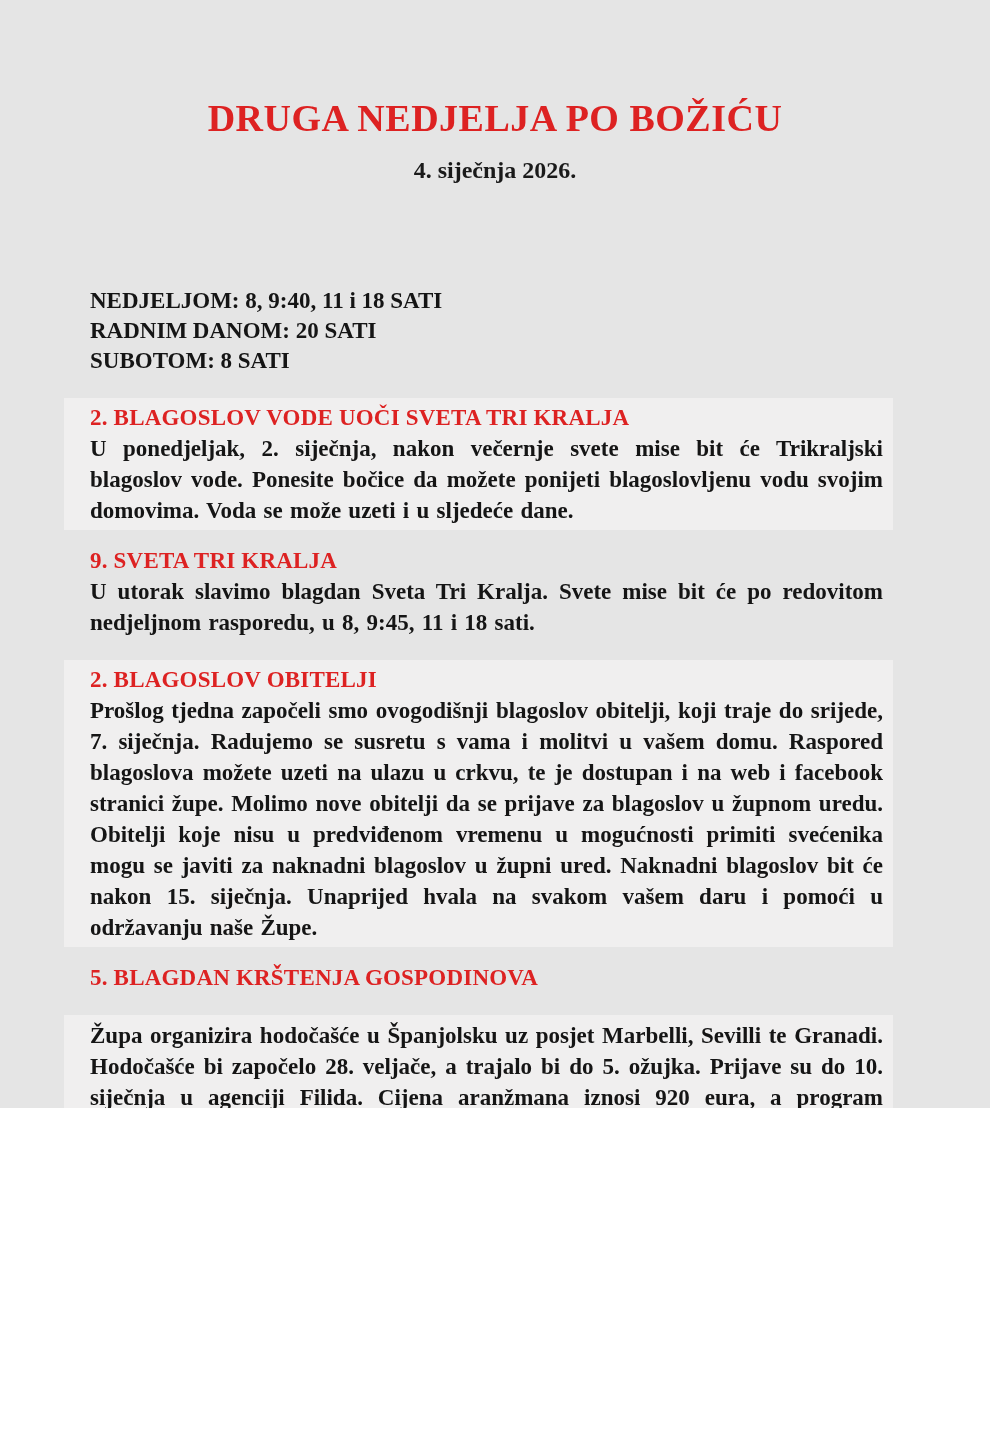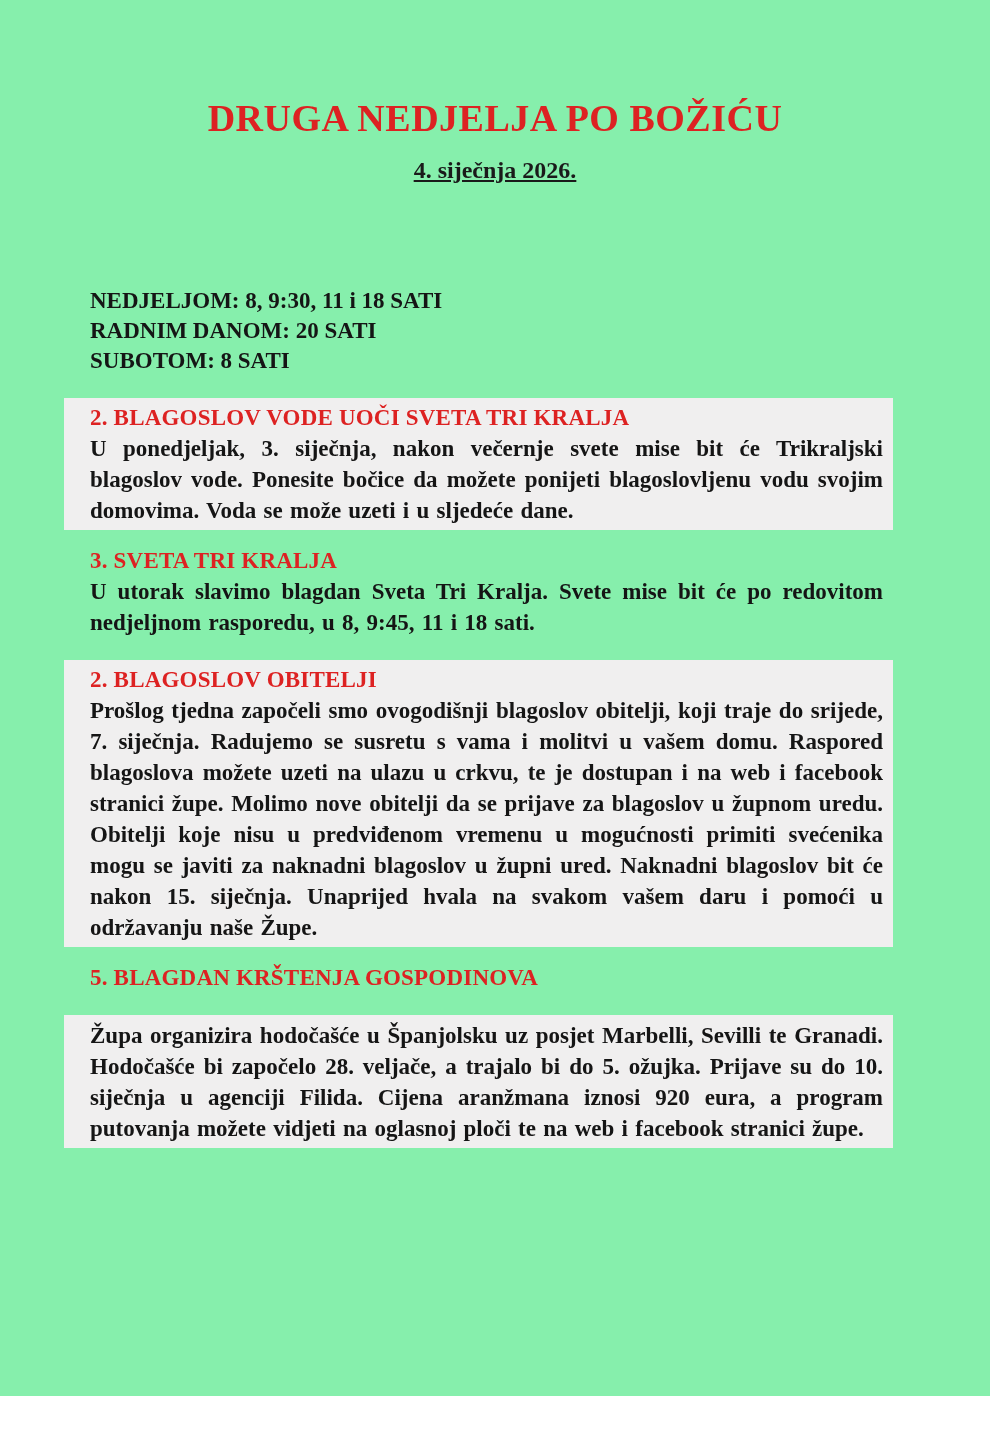--- a/index.html
+++ b/index.html
@@ -1,41 +1,40 @@
 <!DOCTYPE html>
 <html><head>
 <meta charset="utf-8">
 <style>
   * { margin: 0; padding: 0; box-sizing: border-box; }
   html, body { background: #ffffff; }
   .page {
     position: relative;
     width: 990px;
-    height: 1396px;
-    background: #86efac;
+    height: 1108px;
+    background: #e5e5e5;
     font-family: "Liberation Serif", "DejaVu Serif", serif;
     font-weight: 700;
     color: #151515;
     overflow: hidden;
   }
   .title {
     margin-top: 96px;
     text-align: center;
     font-size: 38px;
     line-height: 44px;
     color: #dd2222;
     letter-spacing: 0.5px;
   }
   .date {
     margin-top: 16px;
     text-align: center;
     font-size: 24px;
     line-height: 28px;
     color: #1a1a1a;
-    text-decoration: underline;
   }
   .content {
     margin: 102px 97px 0 64px; 
   }
   .sec {
     padding: 0 10px 0 26px;
   }
   .sec + .sec { margin-top: 16px; }
   .sec.boxed {
     background: #f0efef;
@@ -68,32 +67,32 @@
 
 <div class="page">
 
   <h1 class="title">DRUGA NEDJELJA PO BOŽIĆU</h1>
 
   <div class="date">4. siječnja 2026.</div>
 
   <div class="content">
 
     <section class="sec plain">
-      <div class="sched-line">NEDJELJOM: 8, 9:30, 11 i 18 SATI</div>
+      <div class="sched-line">NEDJELJOM: 8, 9:40, 11 i 18 SATI</div>
       <div class="sched-line">RADNIM DANOM: 20 SATI</div>
       <div class="sched-line">SUBOTOM: 8 SATI</div>
     </section>
 
     <section class="sec boxed">
       <h2 class="sec-heading">2. BLAGOSLOV VODE UOČI SVETA TRI KRALJA</h2>
-      <p class="sec-body">U ponedjeljak, 3. siječnja, nakon večernje svete mise bit će Trikraljski blagoslov vode. Ponesite bočice da možete ponijeti blagoslovljenu vodu svojim domovima. Voda se može uzeti i u sljedeće dane.</p>
+      <p class="sec-body">U ponedjeljak, 2. siječnja, nakon večernje svete mise bit će Trikraljski blagoslov vode. Ponesite bočice da možete ponijeti blagoslovljenu vodu svojim domovima. Voda se može uzeti i u sljedeće dane.</p>
     </section>
 
     <section class="sec plain">
-      <h2 class="sec-heading">3. SVETA TRI KRALJA</h2>
+      <h2 class="sec-heading">9. SVETA TRI KRALJA</h2>
       <p class="sec-body">U utorak slavimo blagdan Sveta Tri Kralja. Svete mise bit će po redovitom nedjeljnom rasporedu, u 8, 9:45, 11 i 18 sati.</p>
     </section>
 
     <section class="sec boxed">
       <h2 class="sec-heading">2. BLAGOSLOV OBITELJI</h2>
       <p class="sec-body">Prošlog tjedna započeli smo ovogodišnji blagoslov obitelji, koji traje do srijede, 7. siječnja. Radujemo se susretu s vama i molitvi u vašem domu. Raspored blagoslova možete uzeti na ulazu u crkvu, te je dostupan i na web i facebook stranici župe. Molimo nove obitelji da se prijave za blagoslov u župnom uredu. Obitelji koje nisu u predviđenom vremenu u mogućnosti primiti svećenika mogu se javiti za naknadni blagoslov u župni ured. Naknadni blagoslov bit će nakon 15. siječnja. Unaprijed hvala na svakom vašem daru i pomoći u održavanju naše Župe.</p>
     </section>
 
     <section class="sec plain">
       <h2 class="sec-heading">5. BLAGDAN KRŠTENJA GOSPODINOVA</h2>

